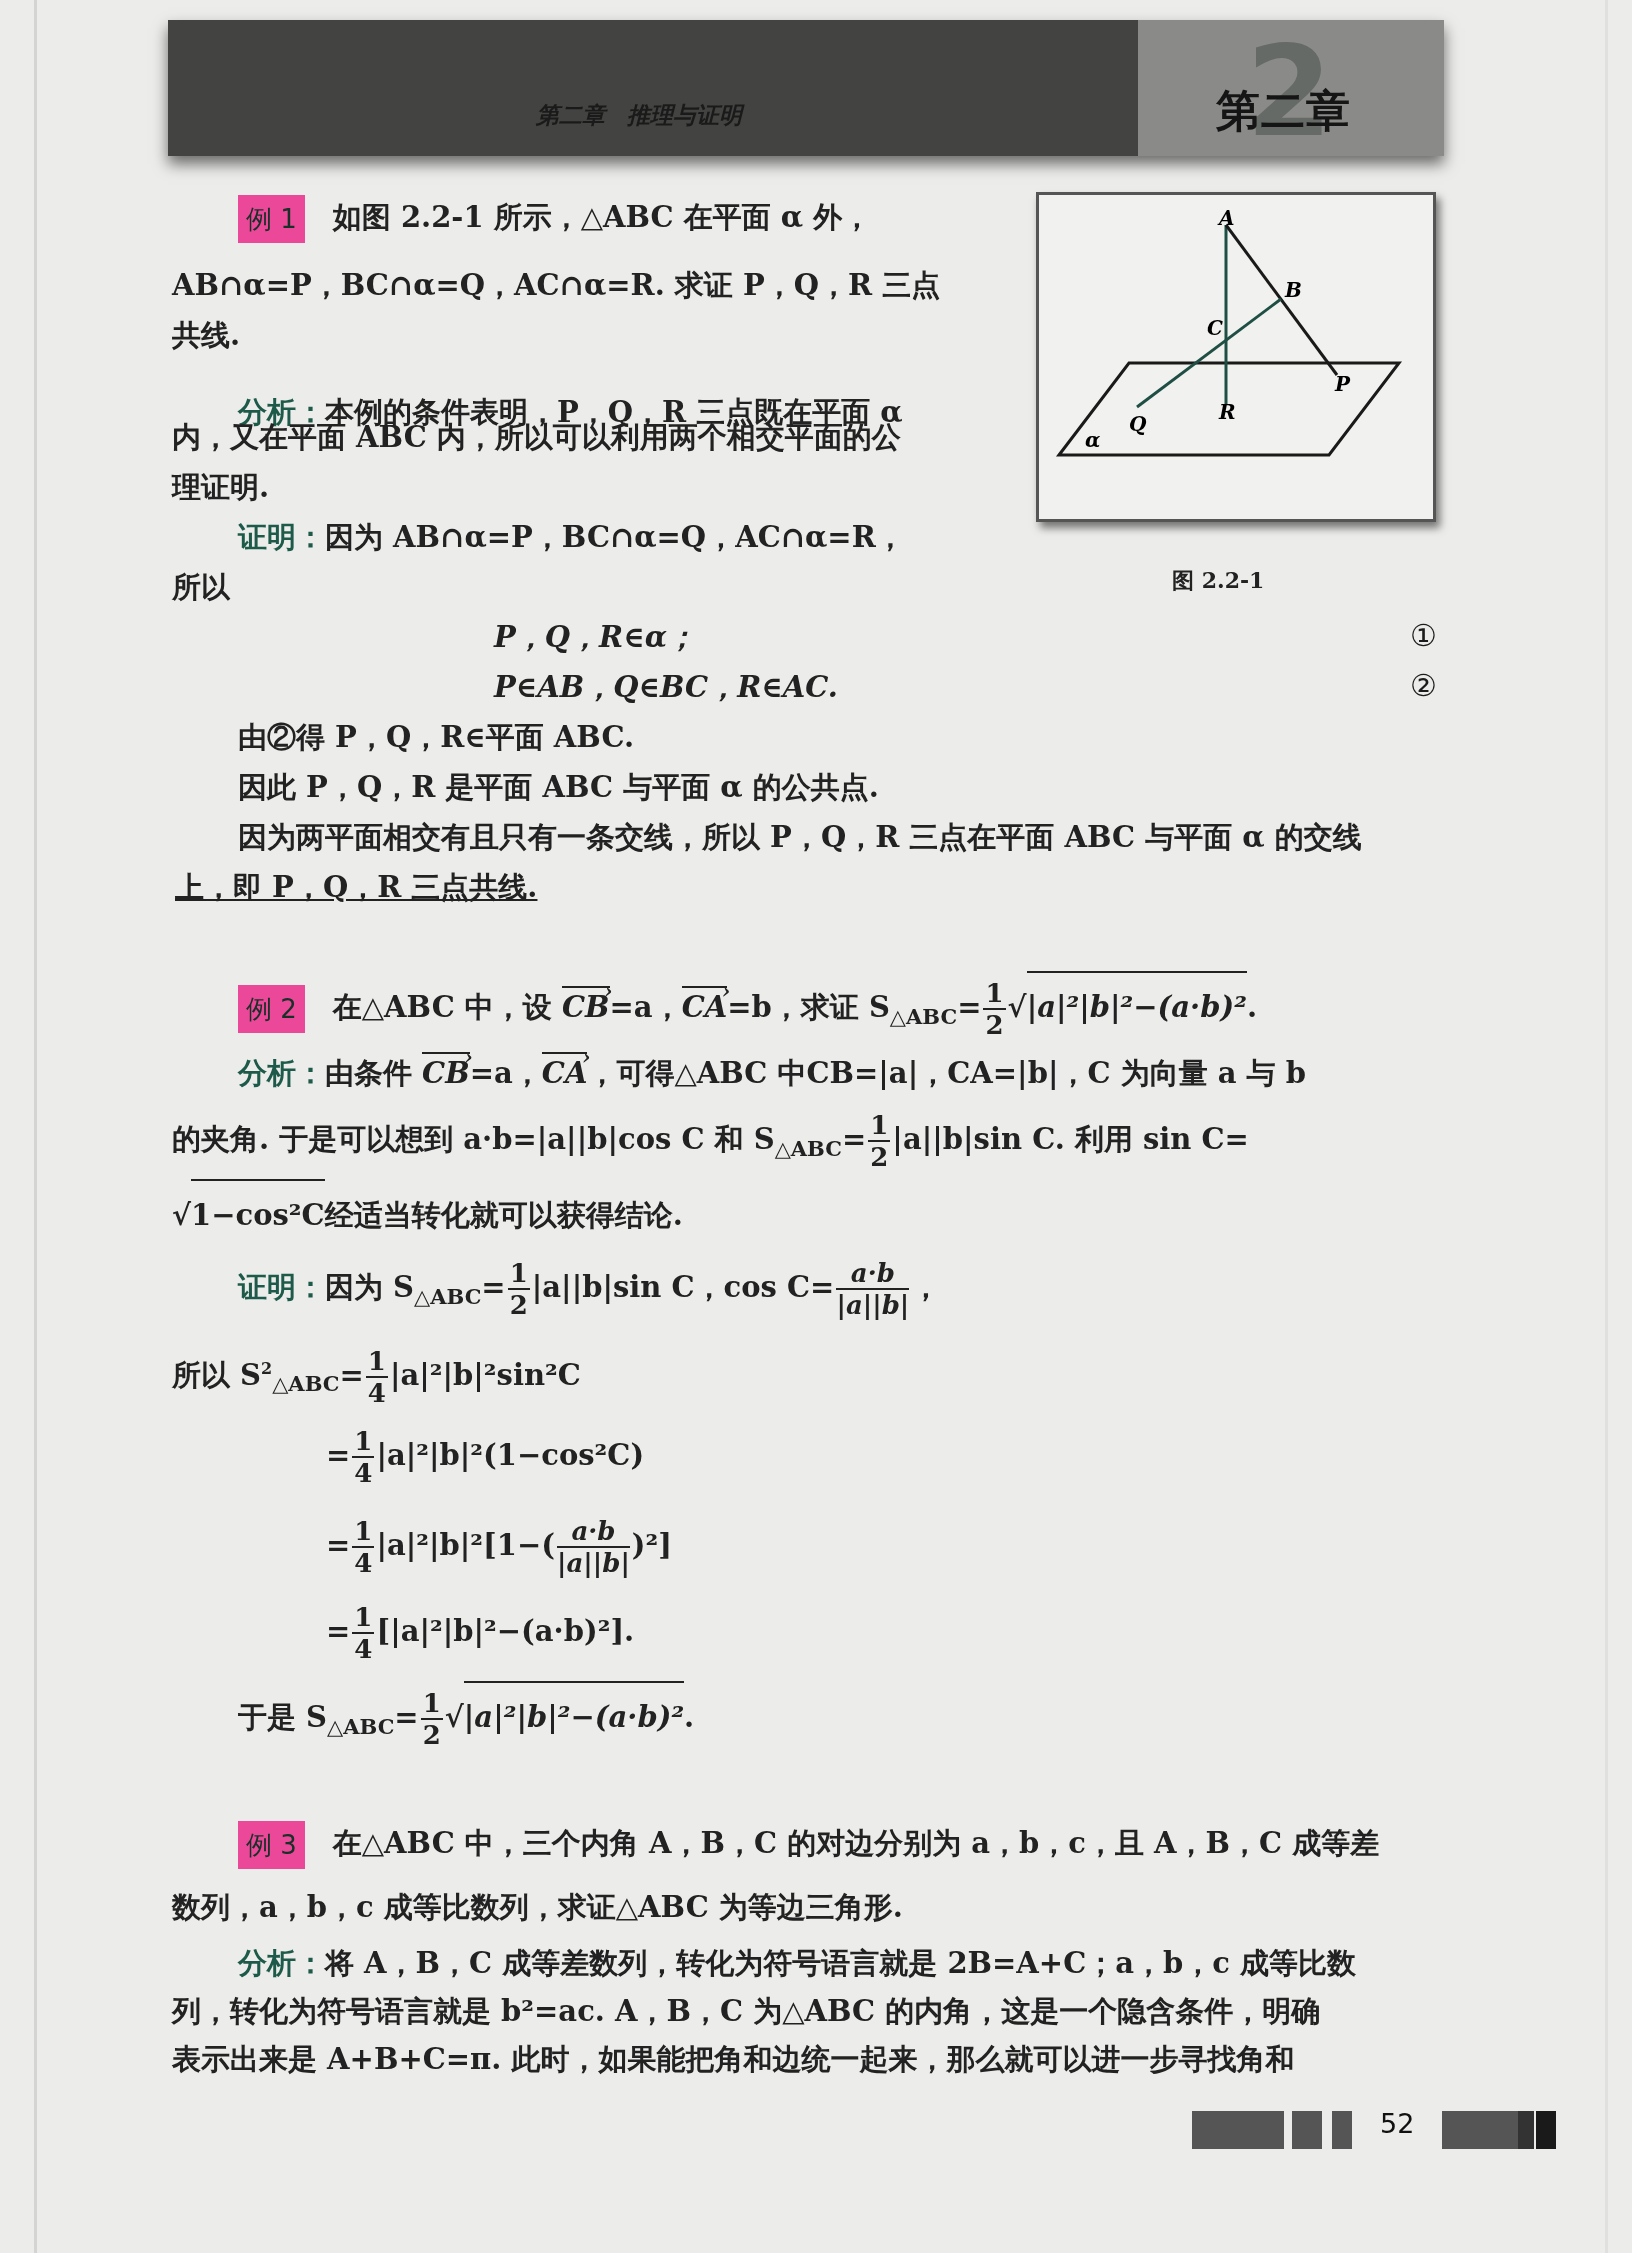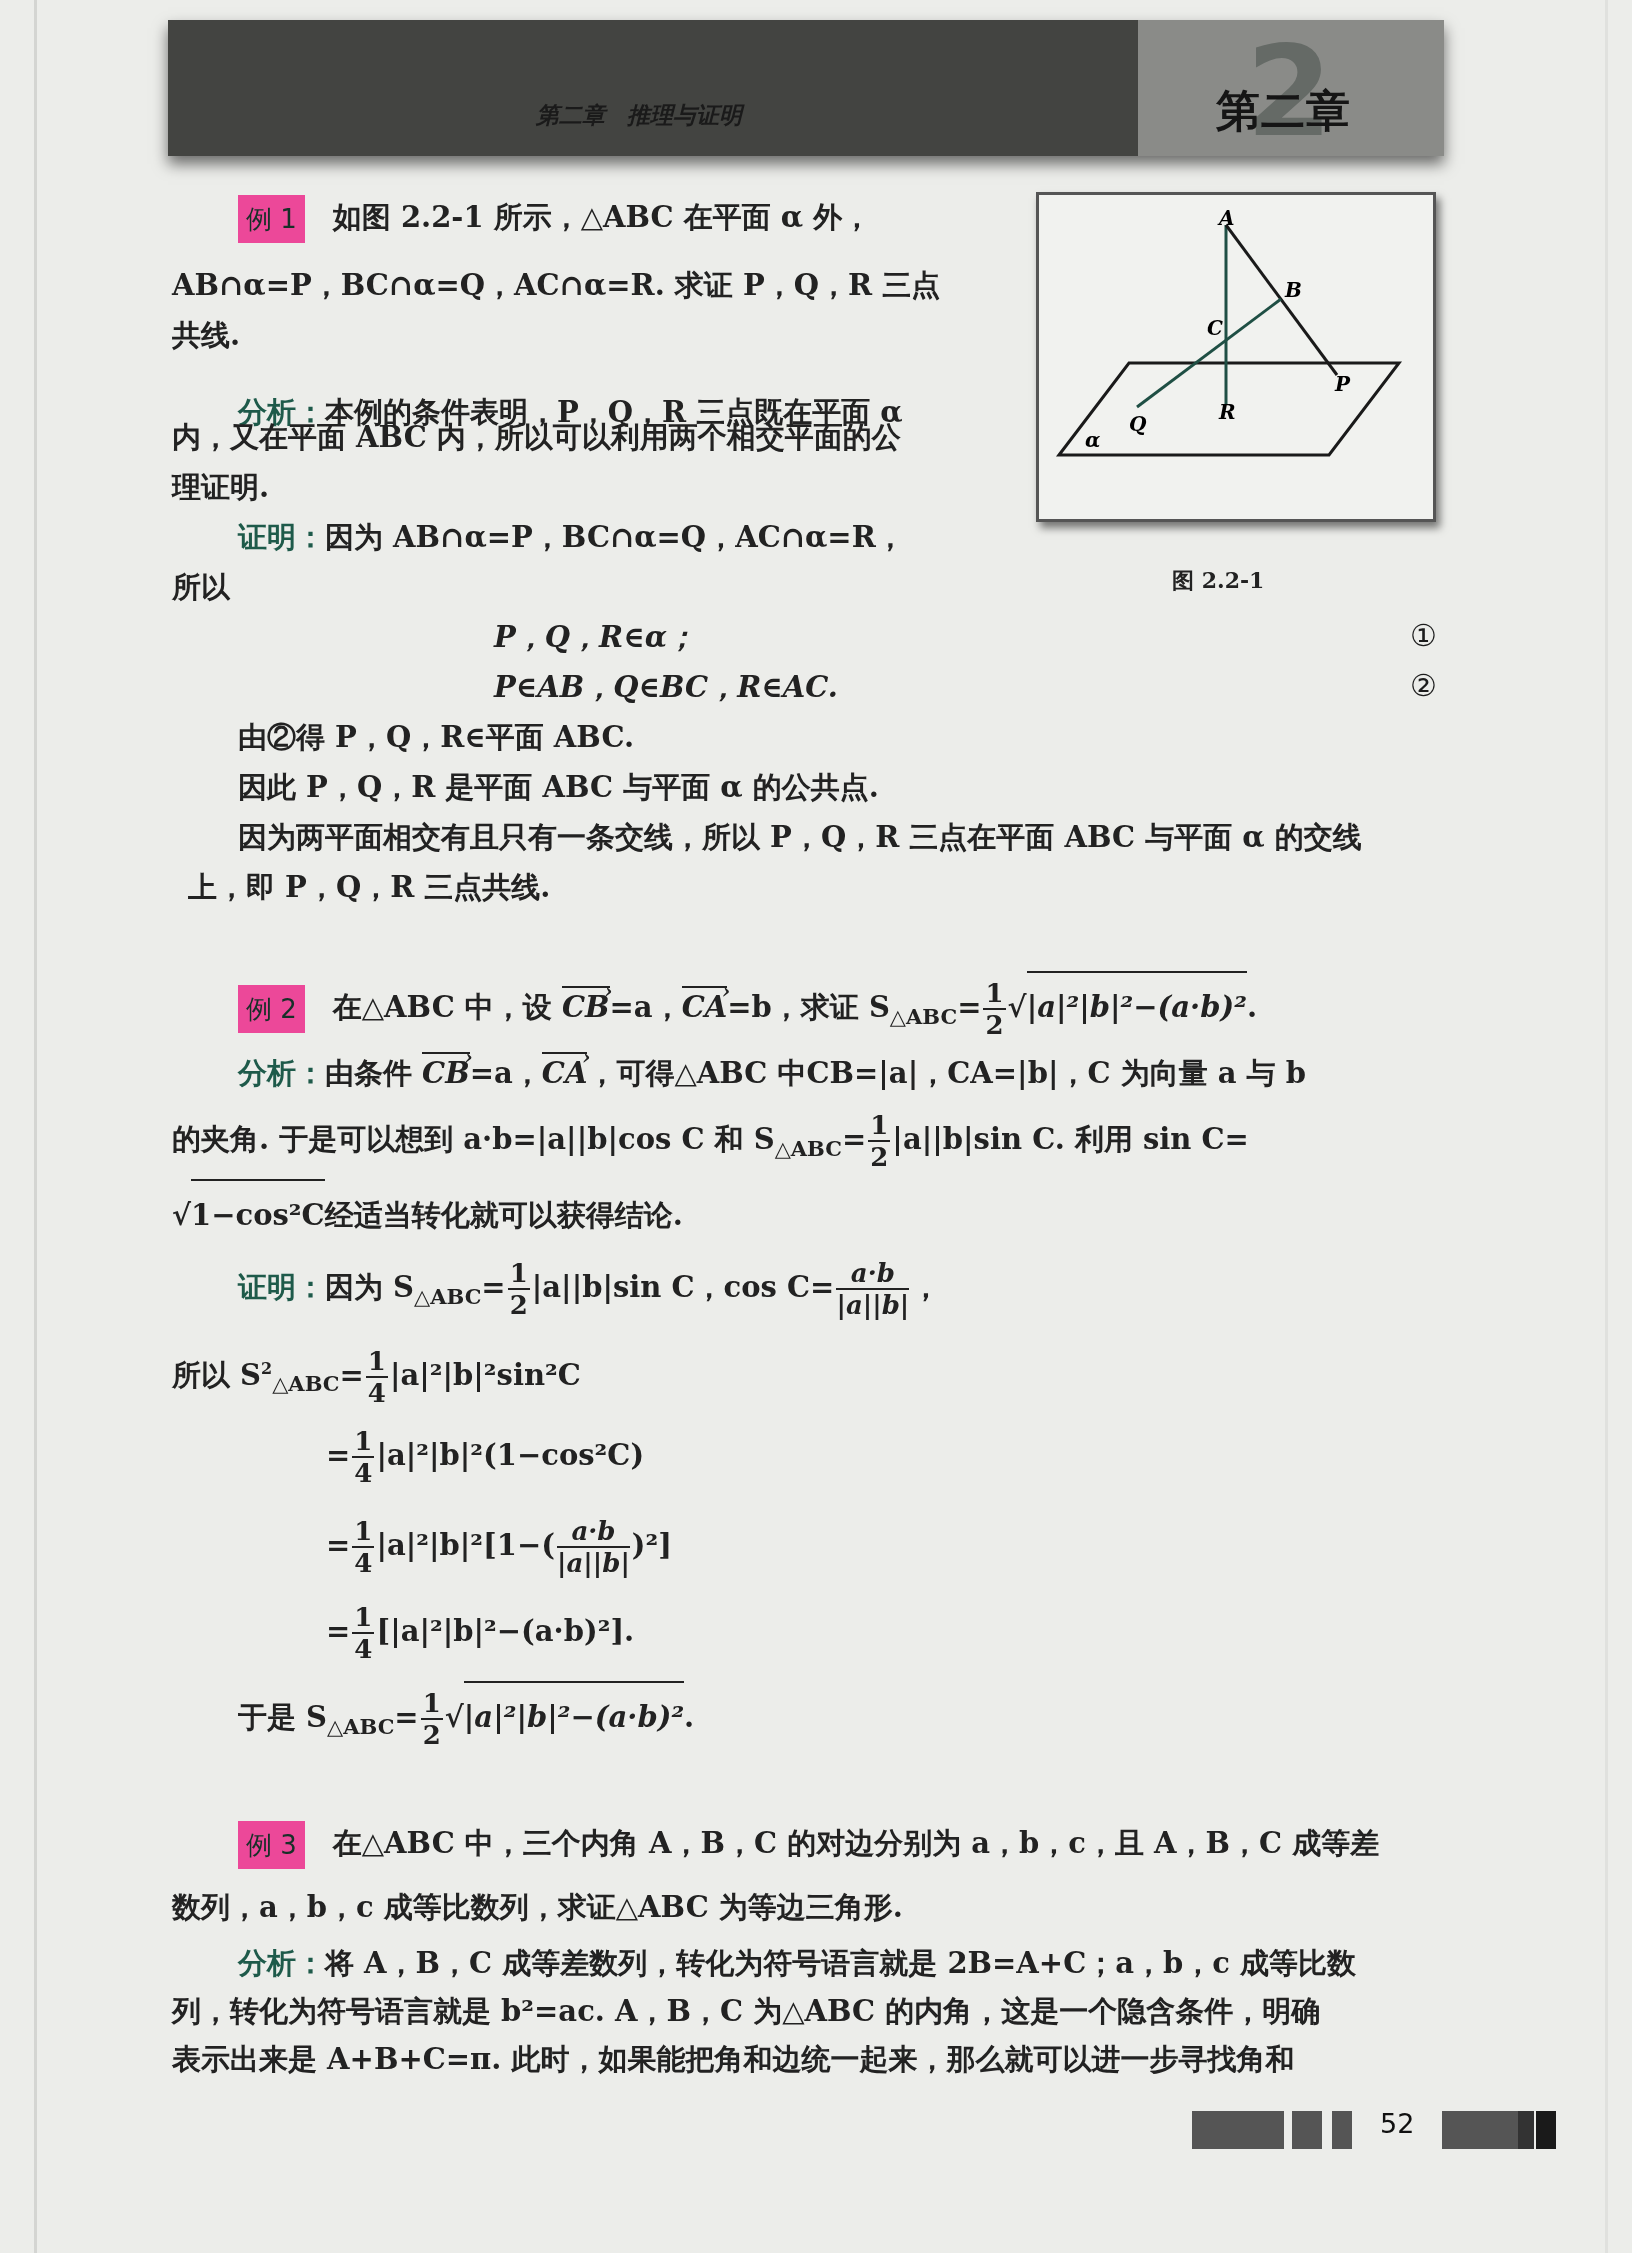--- a/index.html
+++ b/index.html
@@ -120,21 +120,21 @@
   <span class="g">证明：</span><span>因为 AB∩α=P，BC∩α=Q，AC∩α=R，</span>
 </div>
 <div class="txt" style="left:172px; top:562px;">所以</div>
 <div class="txt m" style="left:494px; top:612px;font-style:italic;">P，Q，R∈α；</div>
 <div class="num-circle" style="left:1410px; top:618px;">①</div>
 <div class="txt m" style="left:494px; top:662px;">P∈AB，Q∈BC，R∈AC.</div>
 <div class="num-circle" style="left:1410px; top:668px;">②</div>
 <div class="txt" style="left:238px; top:712px;">由②得 P，Q，R∈平面 ABC.</div>
 <div class="txt" style="left:238px; top:762px;">因此 P，Q，R 是平面 ABC 与平面 α 的公共点.</div>
 <div class="txt" style="left:238px; top:812px;">因为两平面相交有且只有一条交线，所以 P，Q，R 三点在平面 ABC 与平面 α 的交线</div>
-<div class="txt" style="left:188px; top:862px;">上，即 P，Q，R 三点共线.</div>
+<div class="txt" style="left:175px; top:862px;text-decoration:underline;">上，即 P，Q，R 三点共线.</div>
 
 <div class="figure">
   <svg width="394" height="324" viewBox="0 0 394 324">
     <polygon points="20,260 90,168 360,168 290,260" fill="none" stroke="#1a1a1a" stroke-width="3"></polygon>
     <line x1="187" y1="30" x2="187" y2="210" stroke="#1f4f44" stroke-width="3"></line>
     <line x1="187" y1="30" x2="298" y2="180" stroke="#1a1a1a" stroke-width="3"></line>
     <line x1="242" y1="104" x2="98" y2="212" stroke="#1f4f44" stroke-width="3"></line>
     <text x="180" y="30" font-size="20" font-style="italic" font-weight="bold">A</text>
     <text x="246" y="102" font-size="20" font-style="italic" font-weight="bold">B</text>
     <text x="168" y="140" font-size="20" font-style="italic" font-weight="bold">C</text>

